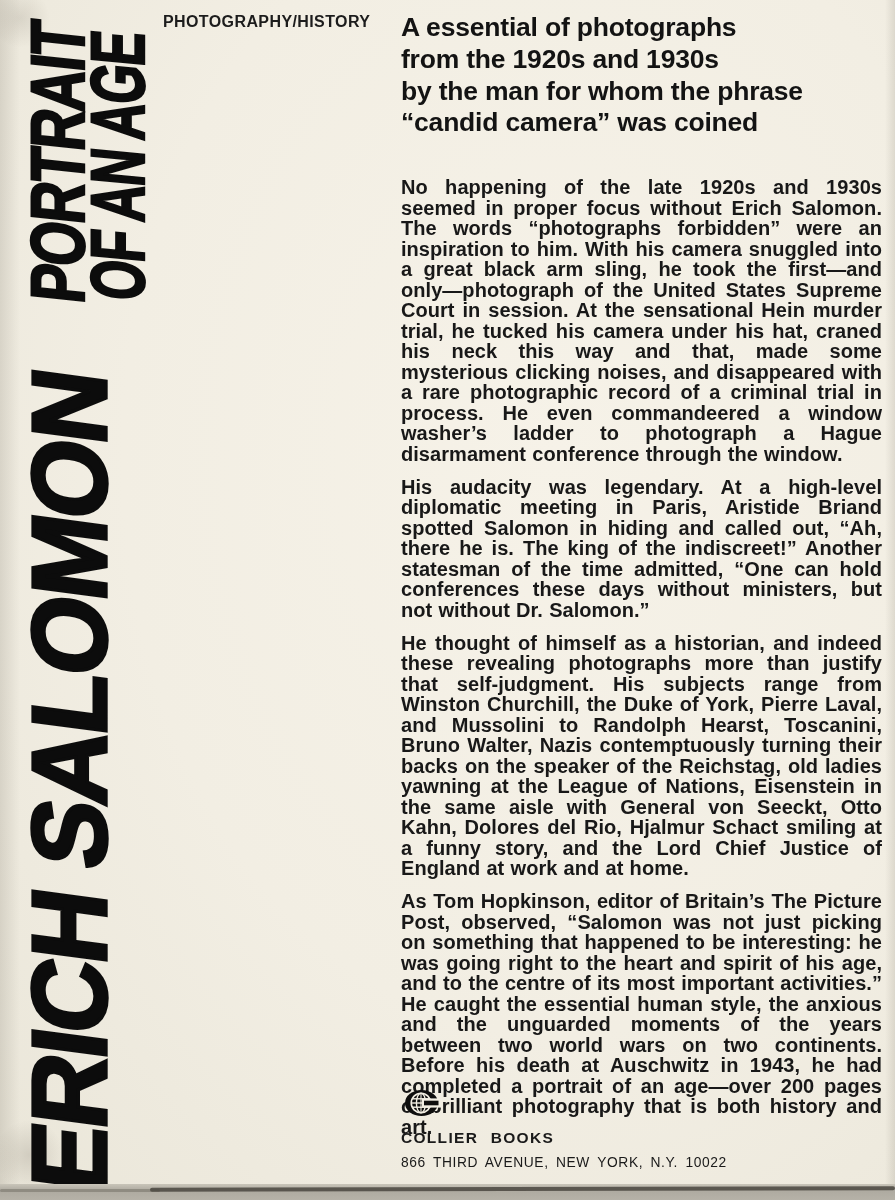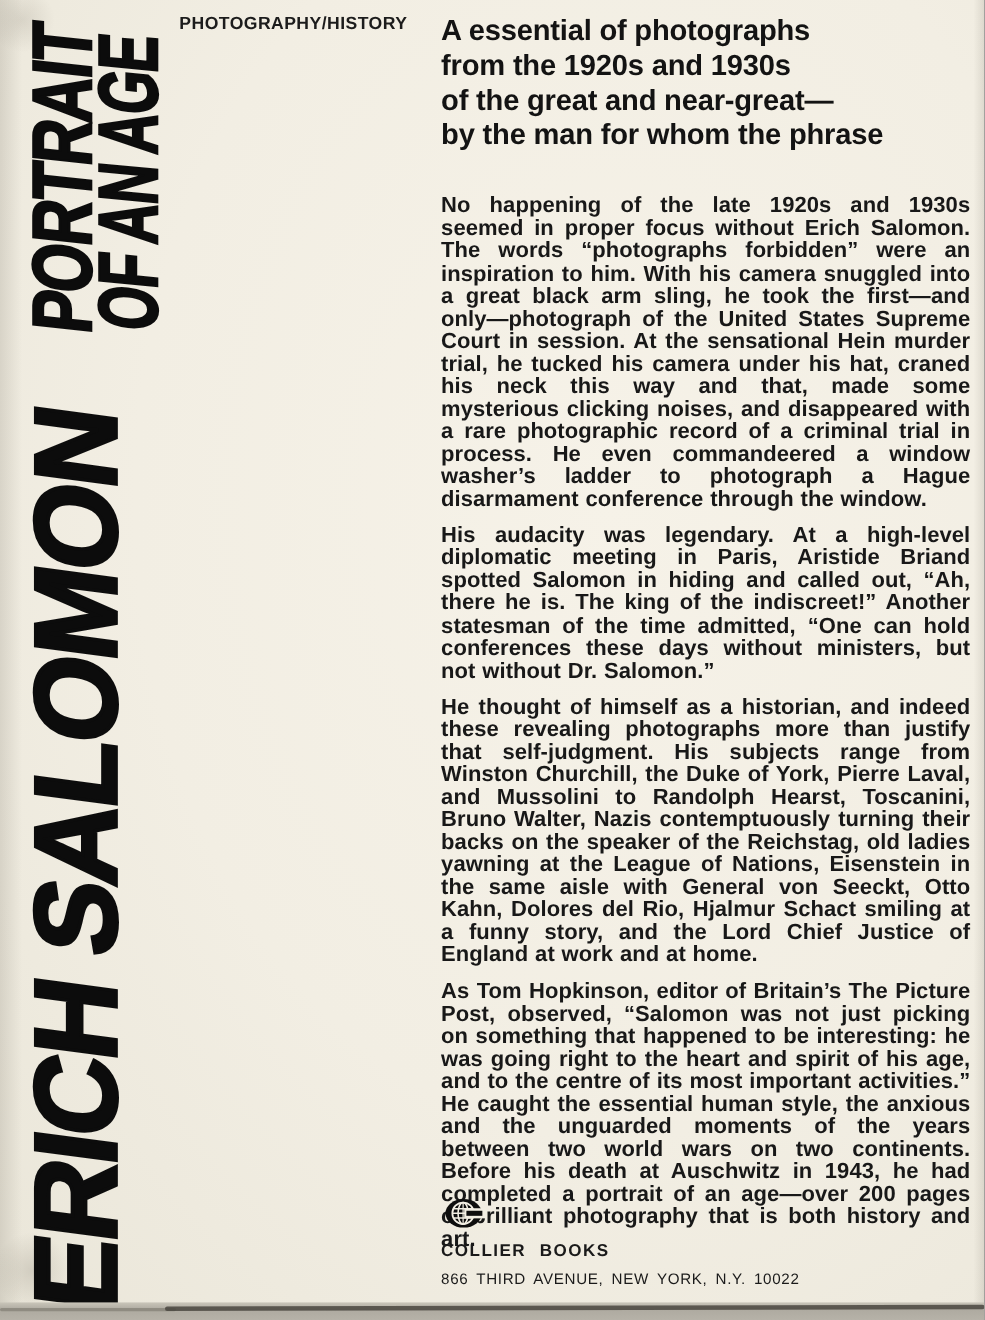--- a/index.html
+++ b/index.html
@@ -101,22 +101,22 @@
 
   <div id="spine-portrait" class="vtext">PORTRAIT</div>
   <div id="spine-ofanage" class="vtext">OF AN AGE</div>
   <div id="spine-author" class="vtext">ERICH SALOMON</div>
 
   <div id="category">PHOTOGRAPHY/HISTORY</div>
 
   <div id="headline">
     <div class="hl-line">A essential of photographs</div>
     <div class="hl-line">from the 1920s and 1930s</div>
-    <div class="hl-line">of the great and near-great—</div>
     <div class="hl-line">by the man for whom the phrase</div>
+    <div class="hl-line">“candid camera” was coined</div>
   </div>
 
   <div id="body-text">
       <p><span>No happening of the late 1920s and 1930s seemed in proper focus without Erich Salomon. The words “photographs forbidden” were an inspiration to him. With his camera snuggled into a great black arm sling, he took the first—and only—photograph of the United States Supreme Court in session. At the sensational Hein murder trial, he tucked his camera under his hat, craned his neck this way and that, made some mysterious clicking noises, and disappeared with a rare photographic record of a criminal trial in process. He even commandeered a window washer’s ladder to photograph a Hague disarmament conference through the window.</span></p>
       <p><span>His audacity was legendary. At a high-level diplomatic meeting in Paris, Aristide Briand spotted Salomon in hiding and called out, “Ah, there he is. The king of the indiscreet!” Another statesman of the time admitted, “One can hold conferences these days without ministers, but not without Dr. Salomon.”</span></p>
       <p><span>He thought of himself as a historian, and indeed these revealing photographs more than justify that self-judgment. His subjects range from Winston Churchill, the Duke of York, Pierre Laval, and Mussolini to Randolph Hearst, Toscanini, Bruno Walter, Nazis contemptuously turning their backs on the speaker of the Reichstag, old ladies yawning at the League of Nations, Eisenstein in the same aisle with General von Seeckt, Otto Kahn, Dolores del Rio, Hjalmur Schact smiling at a funny story, and the Lord Chief Justice of England at work and at home.</span></p>
       <p><span>As Tom Hopkinson, editor of Britain’s </span><span class="it">The Picture Post</span><span>, observed, “Salomon was not just picking on something that happened to be interesting: he was going right to the heart and spirit of his age, and to the centre of its most important activities.” He caught the essential human style, the anxious and the unguarded moments of the years between two world wars on two continents. Before his death at Auschwitz in 1943, he had completed a portrait of an age—over 200 pages of brilliant photography that is both history </span><span class="it">and</span><span> art.</span></p>
     </div>
 
   <svg id="publisher-logo" viewBox="0 0 38 28" xmlns="http://www.w3.org/2000/svg">

